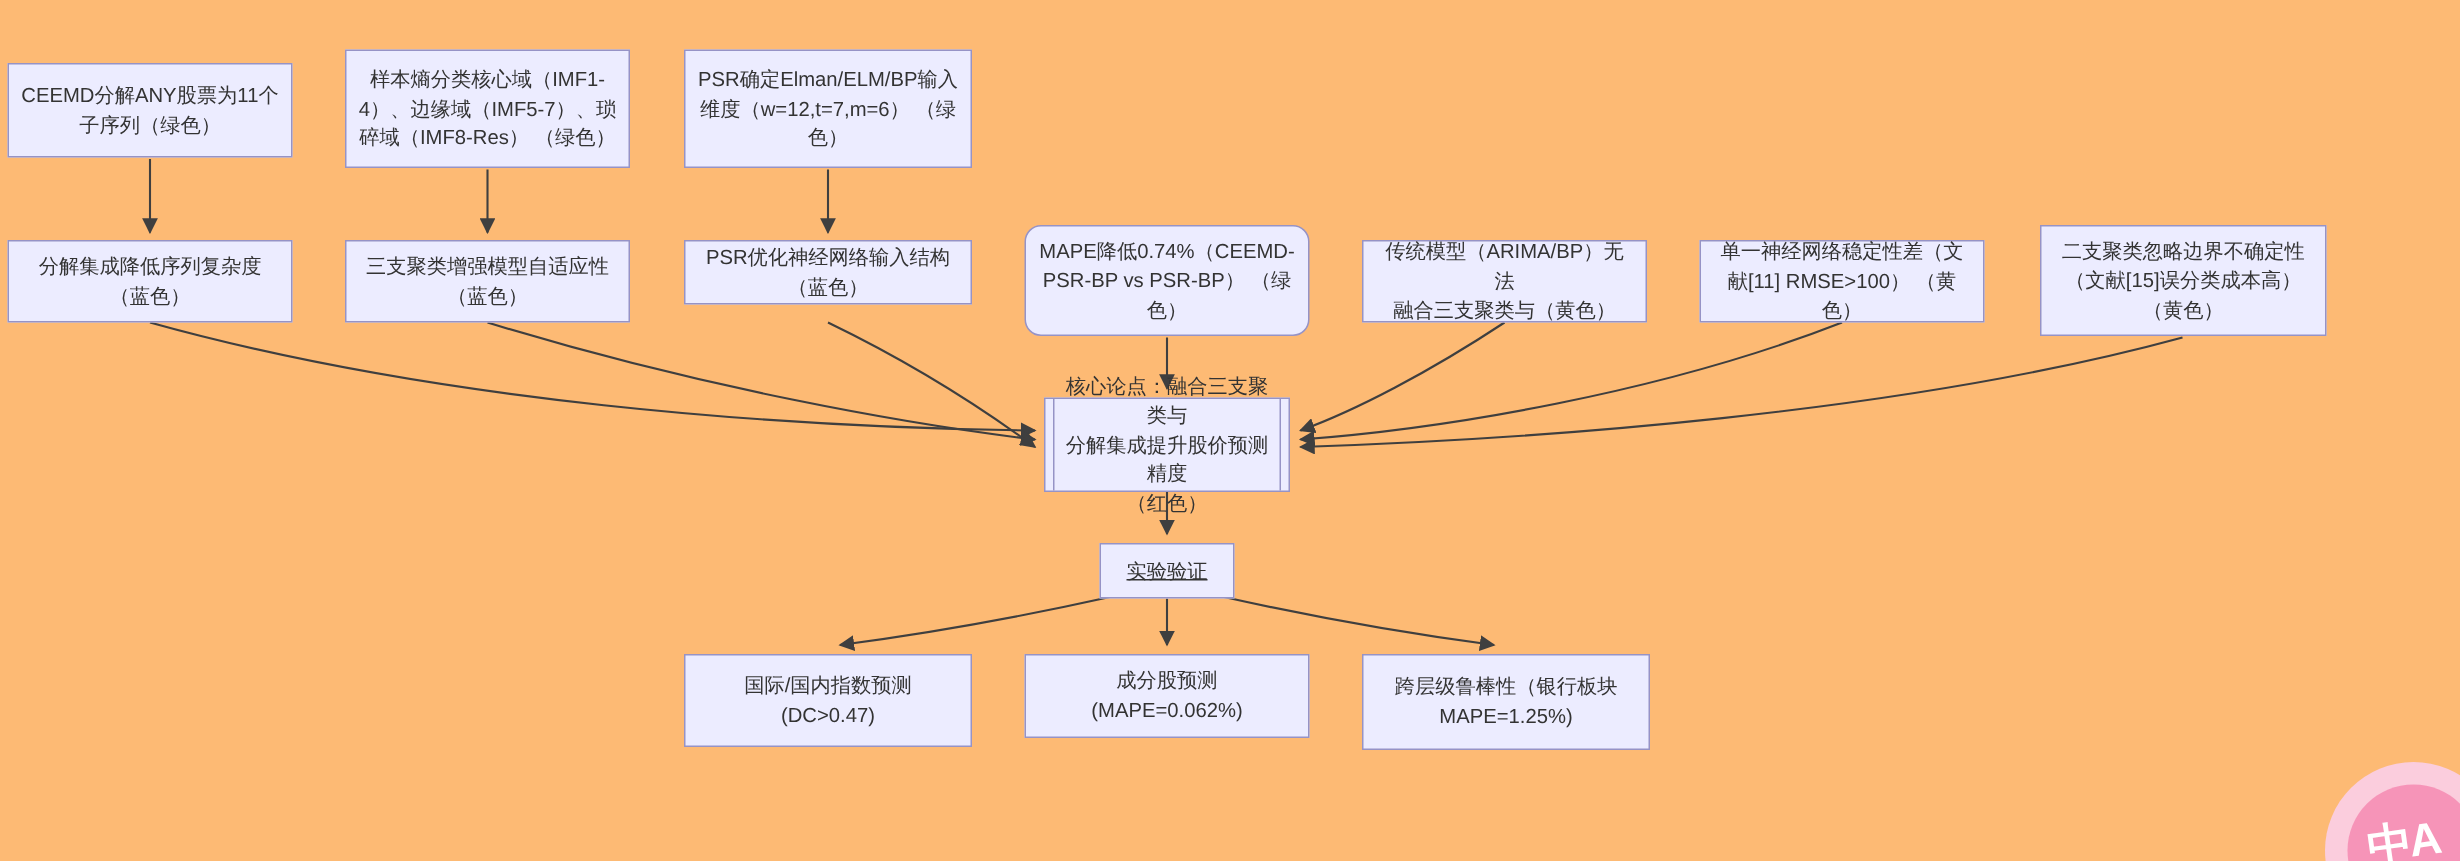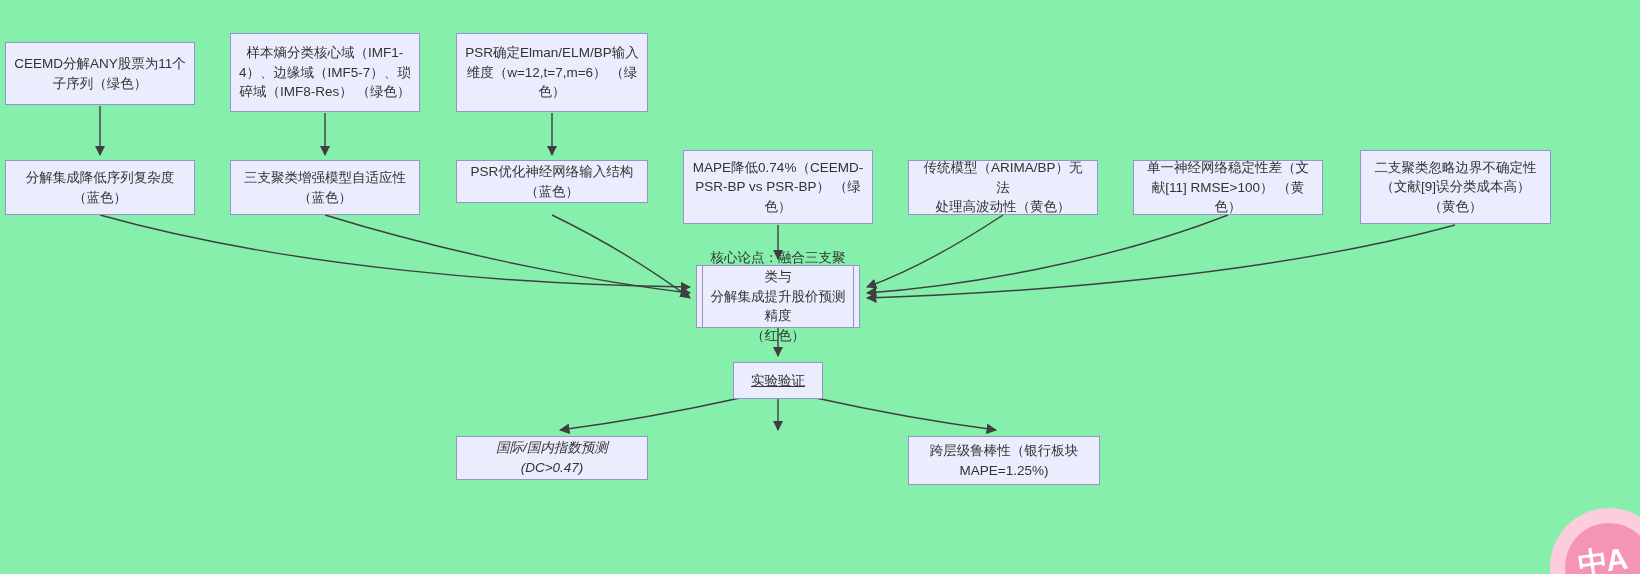--- a/index.html
+++ b/index.html
@@ -1,20 +1,20 @@
 <!DOCTYPE html>
 <html><head>
 <meta charset="utf-8">
 <title></title>
 <style>
   html,body{margin:0;padding:0;background:#fff;}
   .canvas{
     position:relative;
     width:1640px;height:574px;
-    background:#86efac;
+    background:#fdba74;
     overflow:hidden;
     font-family:"Liberation Sans","DejaVu Sans",sans-serif;
   }
   .edges{position:absolute;inset:0;pointer-events:none;}
   .node{
     position:absolute;
     box-sizing:border-box;
     background:#ECECFF;
     border:1px solid #9693c6;
     color:#333333;
@@ -90,40 +90,42 @@
   <div class="node" style="left:456px; top:33px;  width:192px; height:79px;">PSR确定Elman/ELM/BP输入
 维度（w=12,t=7,m=6） （绿
 色）</div>
 
   <div class="node" style="left:5px;   top:160px; width:190px; height:55px;">分解集成降低序列复杂度
 （蓝色）</div>
   <div class="node" style="left:230px; top:160px; width:190px; height:55px;">三支聚类增强模型自适应性
 （蓝色）</div>
   <div class="node" style="left:456px; top:160px; width:192px; height:43px;">PSR优化神经网络输入结构
 （蓝色）</div>
-  <div class="node" style="left:683px; top:150px; width:190px; height:74px;">MAPE降低0.74%（CEEMD-
+  <div class="node" style="left:683px; top:150px; width:190px; height:74px;border-radius:11px;">MAPE降低0.74%（CEEMD-
 PSR-BP vs PSR-BP） （绿
 色）</div>
   <div class="node" style="left:908px; top:160px; width:190px; height:55px;">传统模型（ARIMA/BP）无法
-处理高波动性（黄色）</div>
+融合三支聚类与（黄色）</div>
   <div class="node" style="left:1133px;top:160px; width:190px; height:55px;">单一神经网络稳定性差（文
 献[11] RMSE&gt;100） （黄色）</div>
   <div class="node" style="left:1360px;top:150px; width:191px; height:74px;">二支聚类忽略边界不确定性
-（文献[9]误分类成本高）
+（文献[15]误分类成本高）
 （黄色）</div>
 
   <div class="node subroutine" style="left:696px; top:265px; width:164px; height:63px;">核心论点：融合三支聚类与
 分解集成提升股价预测精度
 （红色）</div>
 
   <div class="node" style="left:733px; top:362px; width:90px;  height:37px;text-decoration:underline;">实验验证</div>
 
-  <div class="node" style="left:456px; top:436px; width:192px; height:44px;font-style:italic;">国际/国内指数预测
+  <div class="node" style="left:456px; top:436px; width:192px; height:62px;">国际/国内指数预测
 (DC&gt;0.47)</div>
-  <div class="node" style="left:908px; top:436px; width:192px; height:49px;">跨层级鲁棒性（银行板块
+  <div class="node" style="left:683px; top:436px; width:190px; height:56px;">成分股预测
+(MAPE=0.062%)</div>
+  <div class="node" style="left:908px; top:436px; width:192px; height:64px;">跨层级鲁棒性（银行板块
 MAPE=1.25%)</div>
 
   <div class="badge">
     <div class="badge-inner">
       <span class="badge-label">中A</span>
     </div>
   </div>
 
 </div>
 

